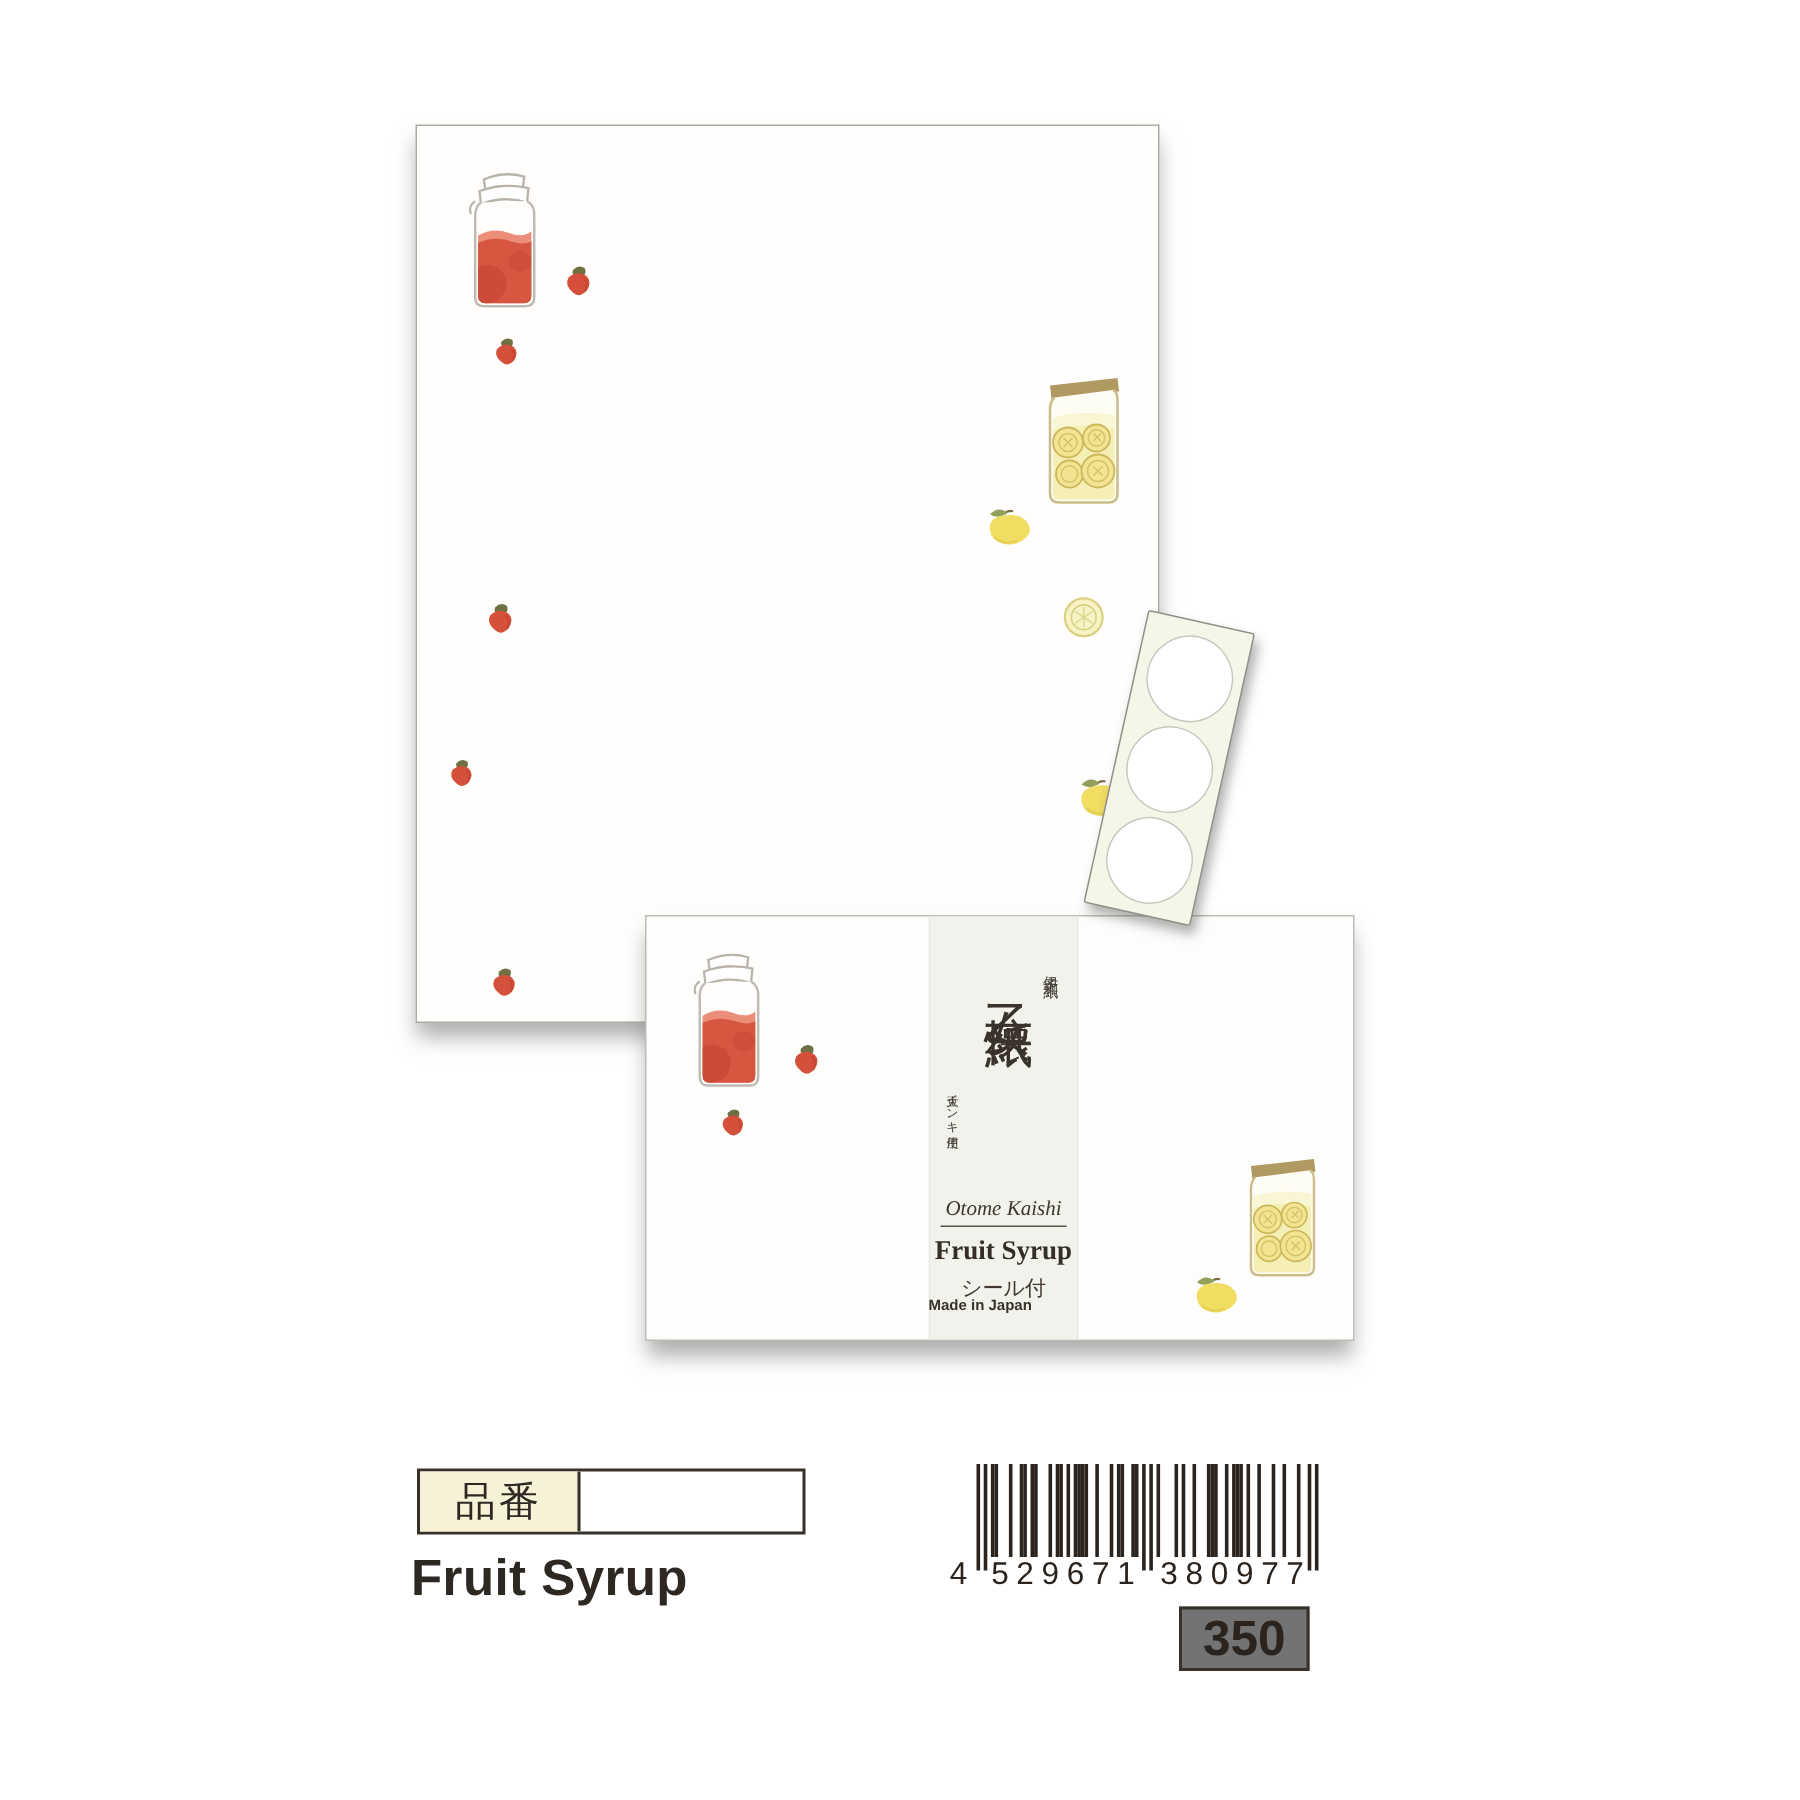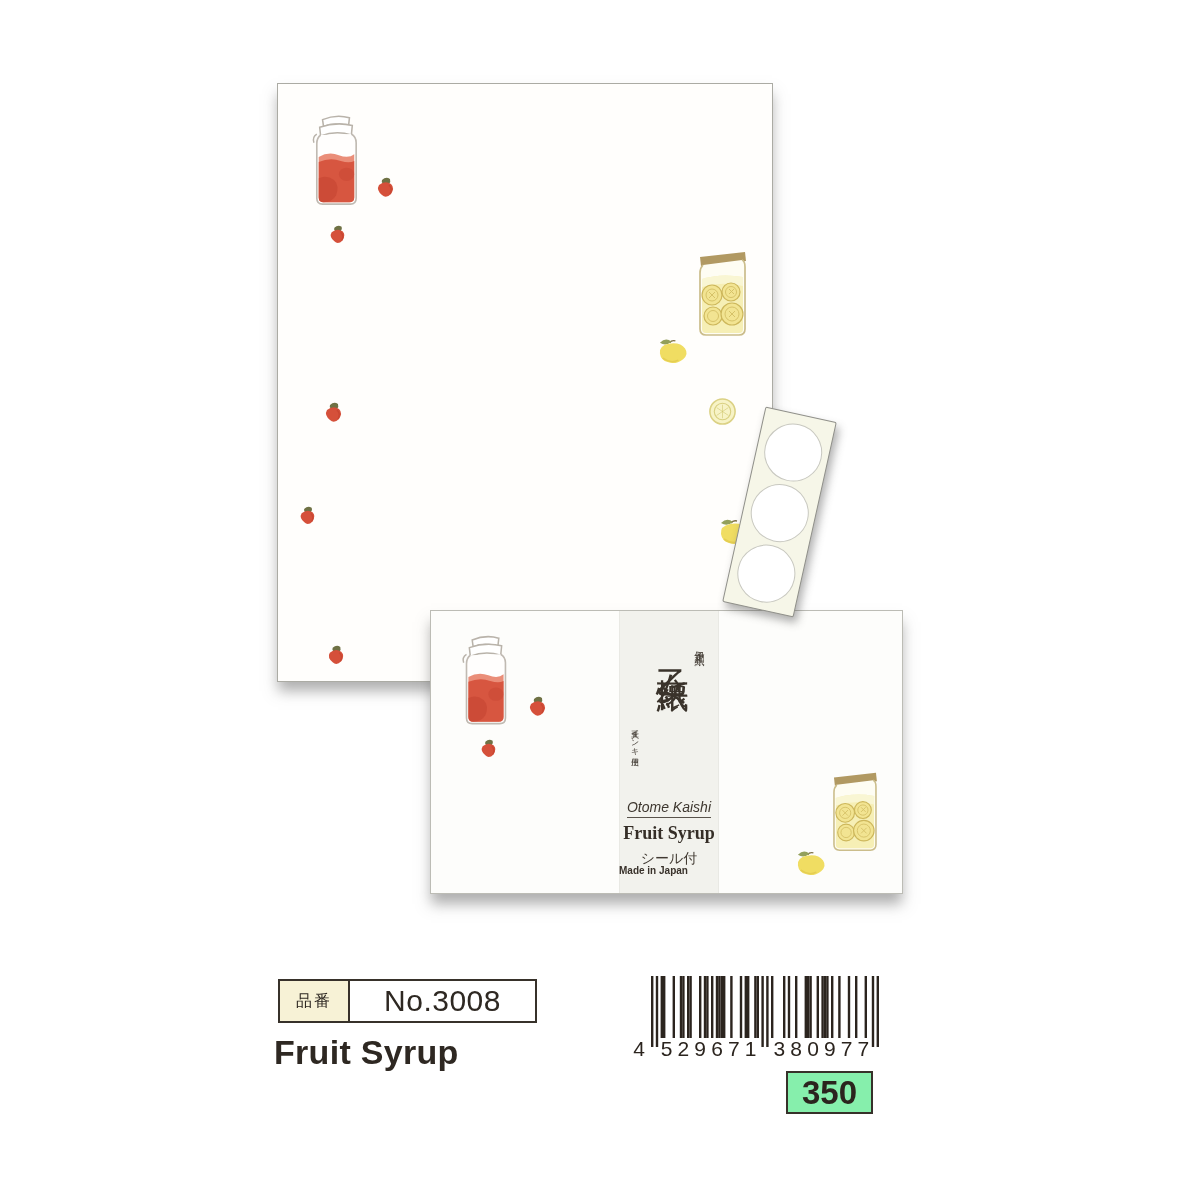--- a/index.html
+++ b/index.html
@@ -30,44 +30,44 @@
     background:var(--band-bg,#f2f2ed);
     box-shadow:inset 1px 0 0 rgba(0,0,0,.035),inset -1px 0 0 rgba(0,0,0,.035)}
   .vtext{writing-mode:vertical-rl;text-orientation:upright;position:absolute}
   .band-paper-note{top:32px;right:13px;font-size:10px;letter-spacing:1.5px;
     color:#474039;font-family:"Liberation Serif",serif}
   .band-title{top:33px;left:32px;font-size:32px;letter-spacing:4px;
     color:#3a332b;font-family:"Liberation Serif",serif}
   .band-ink-note{top:113px;left:9px;font-size:8px;letter-spacing:0;
     color:#474039;font-family:"Liberation Serif",serif}
   .band-romaji{position:absolute;top:188px;left:0;width:100%;text-align:center;
-    font-family:Liberation Sans, sans-serif;font-style:italic;font-size:14px;color:#3e372f}
+    font-family:Liberation Serif, serif;font-style:italic;font-size:14px;color:#3e372f}
   .band-rule{position:absolute;top:206px;left:8px;right:8px;border-top:1px solid #59534b}
   .band-line-name{position:absolute;top:212px;left:0;width:100%;text-align:center;
     font-family:"Liberation Serif",serif;font-weight:600;font-size:18px;color:#352e27}
   .band-seal-note{position:absolute;top:239px;left:0;width:100%;text-align:center;
     font-size:14px;color:#403931}
   .band-origin{position:absolute;top:254px;left:0;width:100%;text-align:left;
     font-size:10px;font-weight:700;color:#38312a}
 
   .ill{position:absolute}
 
   
   .item-box{position:absolute;left:278px;top:979px;width:259px;height:44px;
     border:2.5px solid #37312a;display:flex;background:#ffffff;z-index:4}
-  .item-label{width:70px;background:var(--cream,#f7f2d6);border-right:2.5px solid #37312a;
-    display:flex;align-items:center;justify-content:center;font-size:16px;
+  .item-label{width:107px;background:var(--cream,#f7f2d6);border-right:2.5px solid #37312a;
+    display:flex;align-items:center;justify-content:center;font-size:27px;
     letter-spacing:2px;color:#2e2822}
   .item-number{flex:1;display:flex;align-items:center;justify-content:center;
     font-size:30px;color:#2e2822;letter-spacing:.5px}
   .product-name{position:absolute;left:274px;top:1033px;font-size:34px;font-weight:700;
     color:#2e2822;letter-spacing:.3px;z-index:4}
   .price-box{position:absolute;left:786px;top:1071px;width:87px;height:43px;
-    border:2.5px solid #37312a;display:flex;align-items:center;justify-content:center;
-    font-size:33px;font-weight:600;color:#2b241e;background:#86efac;z-index:4}
+    border:2.5px solid #37312a;display:flex;align-items:flex-start;justify-content:center;
+    font-size:33px;font-weight:600;color:#2b241e;background:#737373;z-index:4}
   #barcode-svg{position:absolute;left:631px;top:976px;z-index:4}
   #barcode-svg rect{fill:var(--ink,#2b241e)}
   #barcode-svg text{fill:var(--ink,#2b241e);font-family:"Liberation Sans",sans-serif;font-size:21px}
 </style>
 </head>
 <body>
 
 <svg width="0" height="0" style="position:absolute" aria-hidden="true">
 <defs>
   <symbol id="sym-sjar" viewBox="0 0 60 100">
@@ -183,21 +183,20 @@
   </div>
 
   <div class="strip">
     <div class="dot dot1"></div>
     <div class="dot dot2"></div>
     <div class="dot dot3"></div>
   </div>
 
   <div class="item-box">
     <div class="item-label">品番</div>
-    <div class="item-number">No.3008</div>
   </div>
   <div class="product-name">Fruit Syrup</div>
 
   <svg id="barcode-svg" width="250" height="86" viewBox="0 0 250 86">
       <rect x="20.00" y="0" width="2.4" height="71"></rect>
       <rect x="24.80" y="0" width="2.4" height="71"></rect>
       <rect x="29.60" y="0" width="2.4" height="62"></rect>
       <rect x="32.00" y="0" width="2.4" height="62"></rect>
       <rect x="41.60" y="0" width="2.4" height="62"></rect>
       <rect x="48.80" y="0" width="2.4" height="62"></rect>

